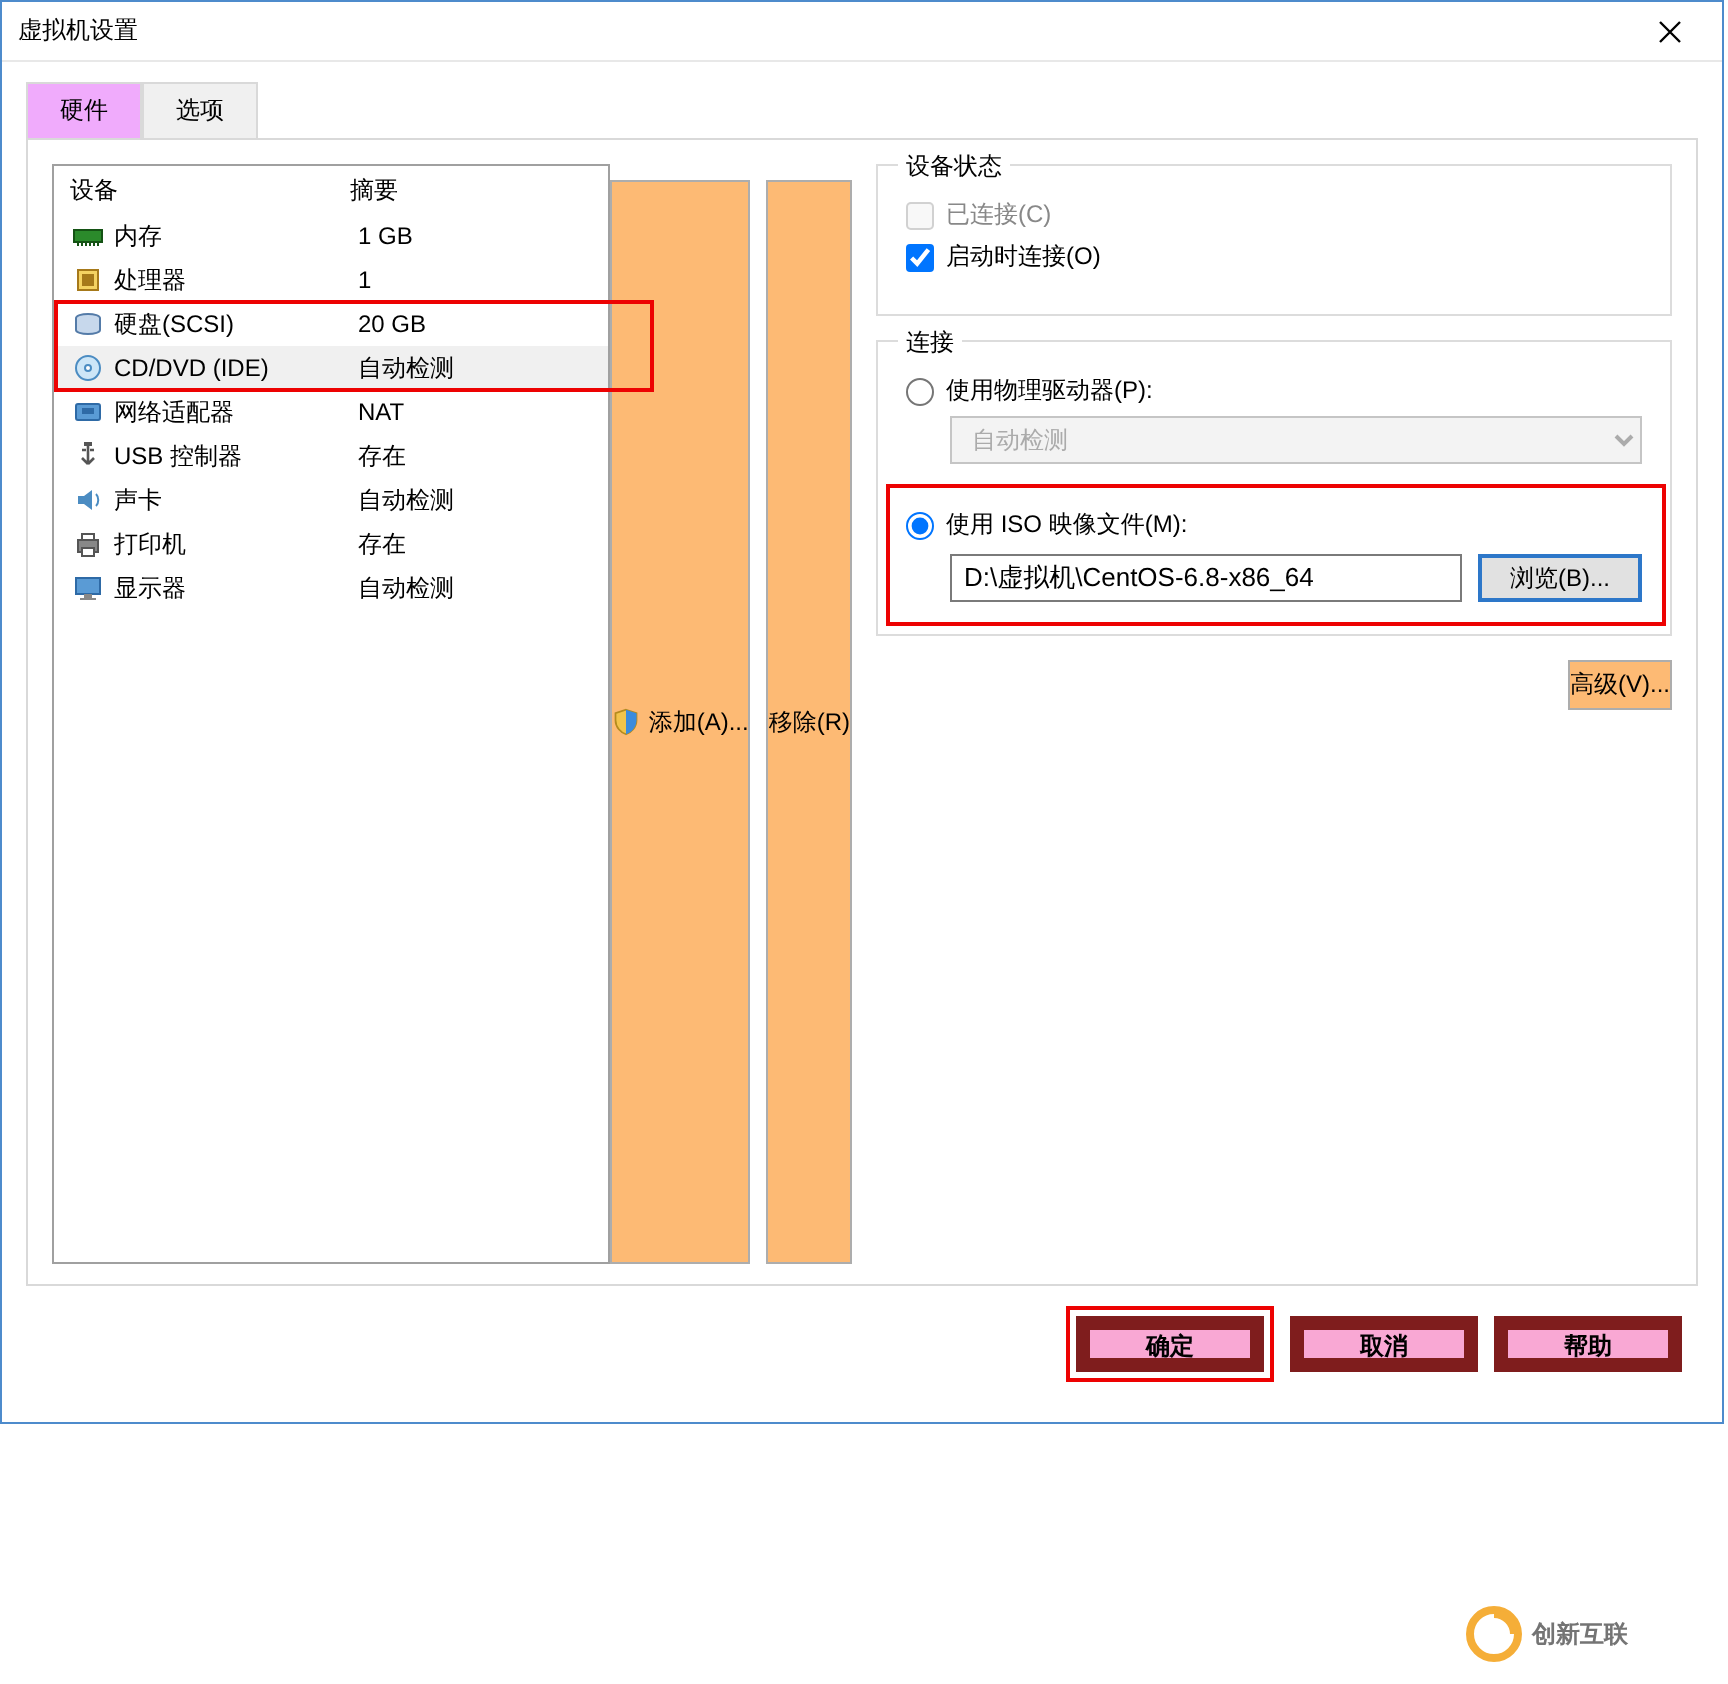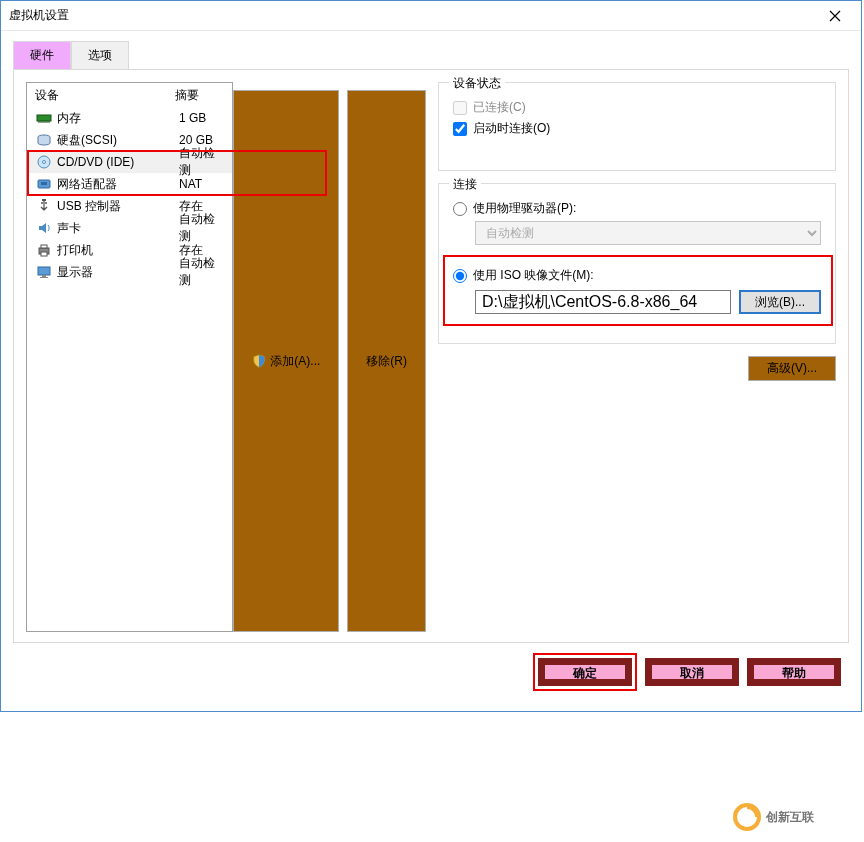--- a/index.html
+++ b/index.html
@@ -24,33 +24,33 @@
     .hw-header { display: flex; height: 24px; align-items: center; padding: 0 8px; background: #fff; }
     .hw-header .col-device { width: 140px; }
     .hw-header .col-summary { flex: 1; }
     .hw-row { display: flex; height: 22px; align-items: center; padding: 0 8px; gap: 4px; cursor: pointer; }
     .hw-row.selected { background: #f0f0f0; }
     .hw-row .icon-wrap { width: 18px; display: flex; align-items: center; justify-content: center; }
     .hw-row .device-name { width: 118px; }
     .hw-row .device-summary { flex: 1; }
     
     .left-actions { display: flex; gap: 8px; margin-top: 8px; justify-content: flex-end; }
-    .btn { padding: 3px 18px; border: 1px solid #adadad; background: #a16207; cursor: pointer; display: inline-flex; align-items: center; gap: 4px; }
+    .btn { padding: 3px 0; border: 1px solid #adadad; background: #fdba74; cursor: pointer; display: inline-flex; align-items: center; gap: 4px; }
     
     .right-panel { flex: 1; display: flex; flex-direction: column; gap: 12px; }
-    .group-box { border: 1px solid #dcdcdc; padding: 12px 14px 29px 14px; position: relative; }
+    .group-box { border: 1px solid #dcdcdc; padding: 12px 14px 16px 14px; position: relative; }
     .group-title { position: absolute; top: -8px; left: 10px; background: #fff; padding: 0 4px; }
     .check-row, .radio-row { display: flex; align-items: center; gap: 6px; margin: 4px 0; }
     .check-row.disabled { color: #888; }
     input[type=checkbox], input[type=radio] { width: 14px; height: 14px; }
     .indent { margin-left: 22px; }
     .combo { width: 100%; height: 24px; border: 1px solid #adadad; background: #eeeeee; color: #888; padding: 2px 6px; font-size: 12px; }
     .combo-enabled { background: #fff; color: #000; border: 1px solid #7a7a7a; }
     .iso-row { display: flex; align-items: center; gap: 8px; margin-top: 6px; }
-    .iso-path { flex: 1; height: 24px; border: 1px solid #7a7a7a; padding: 2px 6px; font-size: 16px; }
+    .iso-path { flex: 1; height: 24px; border: 1px solid #7a7a7a; padding: 2px 6px; font-size: 13px; }
     .browse-btn { padding: 0 14px; height: 24px; border: 2px solid #2d77c9; background: #e1e1e1; cursor: pointer; }
     
     .advanced-row { display: flex; justify-content: flex-end; }
     
     .footer { display: flex; justify-content: flex-end; align-items: center; gap: 8px; padding: 10px 8px 8px 8px; }
     .footer-btn { width: 94px; height: 28px; border: 7px solid #7f1d1d; background: #f9a8d4; cursor: pointer; font-weight: bold; }
     .footer-highlight-ok { border: 2px solid #ed0202; padding: 3px; display: inline-block; }
     
     .watermark { position: absolute; right: 12px; bottom: 10px; width: 120px; height: 30px; opacity: 0.9; pointer-events: none; }
     
@@ -92,20 +92,30 @@
 
           <div class="hw-row">
             <div class="icon-wrap">
                 <svg class="icn" viewBox="0 0 16 16">
                   <rect x="1" y="5" width="14" height="6" fill="#2b8a2b" stroke="#145214"></rect>
                   <path d="M3 11v2M5 11v2M7 11v2M9 11v2M11 11v2M13 11v2" stroke="#145214"></path>
                 </svg>
               </div>
             <div class="device-name">内存</div>
             <div class="device-summary">1 GB</div>
+          </div>
+          <div class="hw-row">
+            <div class="icon-wrap">
+                <svg class="icn" viewBox="0 0 16 16">
+                  <rect x="3" y="3" width="10" height="10" fill="#f4d262" stroke="#a6791a"></rect>
+                  <rect x="5" y="5" width="6" height="6" fill="#a6791a"></rect>
+                </svg>
+              </div>
+            <div class="device-name">处理器</div>
+            <div class="device-summary">1</div>
           </div>
           <div class="hw-row">
             <div class="icon-wrap">
                 <svg class="icn" viewBox="0 0 16 16">
                   <ellipse cx="8" cy="5" rx="6" ry="2" fill="#c7d8ec" stroke="#547ba8"></ellipse>
                   <path d="M2 5v6a6 2 0 0 0 12 0V5" fill="#c7d8ec" stroke="#547ba8"></path>
                 </svg>
               </div>
             <div class="device-name">硬盘(SCSI)</div>
             <div class="device-summary">20 GB</div>

